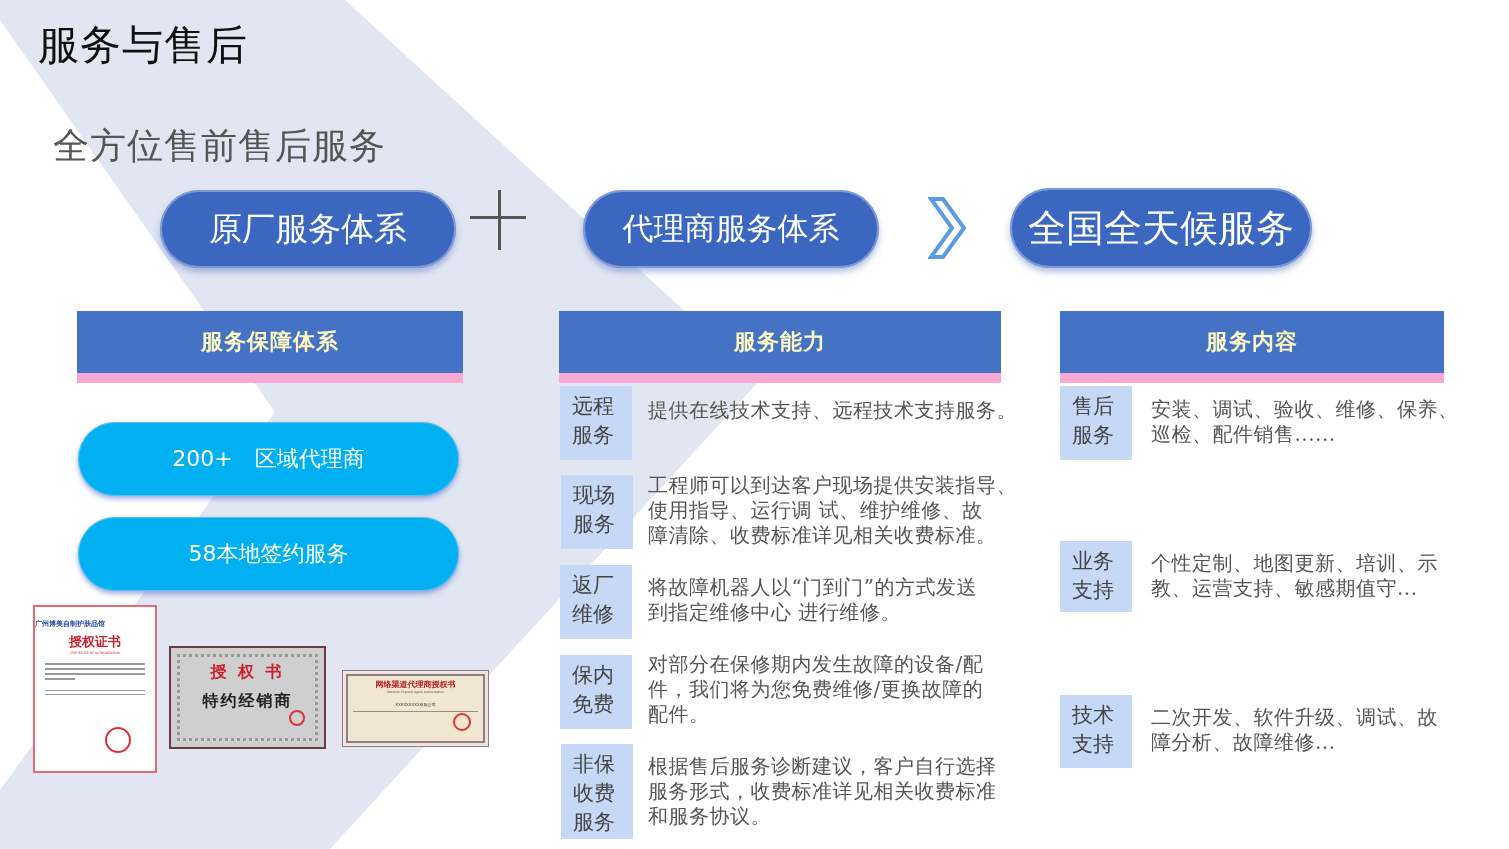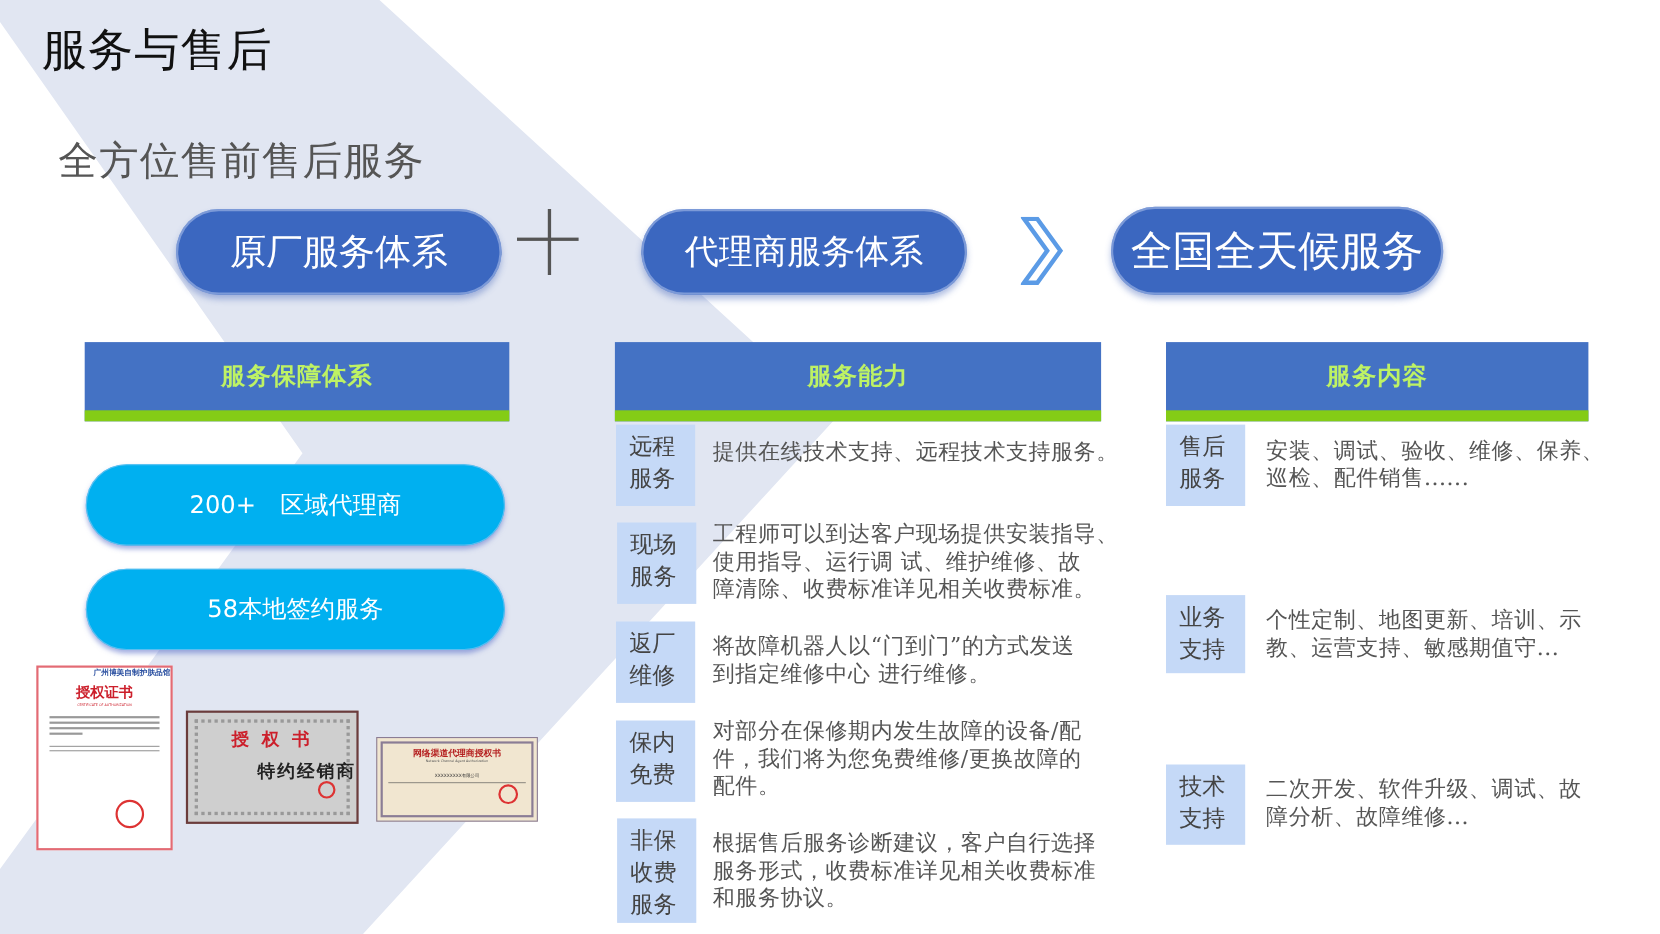--- a/index.html
+++ b/index.html
@@ -31,22 +31,22 @@
 
   .plus-icon { left: 470px; top: 190px; width: 58px; height: 60px; z-index: 2; }
   .plus-icon::before, .plus-icon::after { content: ""; position: absolute; background: #555555; }
   .plus-icon::before { left: 28px; top: 0; width: 3px; height: 60px; }
   .plus-icon::after { left: 0; top: 26px; width: 56px; height: 3px; }
 
   .arrow-icon { left: 928px; top: 197px; width: 40px; height: 62px; z-index: 2; }
 
   .col-header {
     position: absolute; z-index: 2; height: 72px; background: #4472c4;
-    color: #bef264; font-weight: bold; font-size: 22px; display: flex; align-items: center; justify-content: center;
-    border-bottom: 10px solid #84cc16;
+    color: #fef9c3; font-weight: bold; font-size: 22px; display: flex; align-items: center; justify-content: center;
+    border-bottom: 10px solid #f9a8d4;
   }
   .col-header span { letter-spacing: 1px; }
   .h1 { left: 77px; top: 311px; width: 386px; }
   .h2 { left: 559px; top: 311px; width: 442px; }
   .h3 { left: 1060px; top: 311px; width: 384px; }
 
   .cyan-pill {
     position: absolute; z-index: 2; left: 78px; width: 381px; height: 74px; border-radius: 37px;
     background: #00b0f0; color: #ffffff; font-size: 22px; display: flex; align-items: center; justify-content: center;
     box-shadow: 0 3px 5px rgba(90,110,200,0.55), inset 0 0 0 1px rgba(150,200,240,0.6);
@@ -108,35 +108,35 @@
 </div>
 
 <div class="cyan-pill cp1">
   <span style="white-space:pre;">200+　区域代理商</span>
 </div>
 <div class="cyan-pill cp2">
   <span>58本地签约服务</span>
 </div>
 
 <div class="cert cert-1">
-  <div style="text-align:right;font-size:7px;color:#2a4fa0;margin-top:0;font-weight:bold;">广州博美自制护肤品馆</div>
+  <div style="text-align:left;font-size:7px;color:#2a4fa0;margin-top:12px;font-weight:bold;">广州博美自制护肤品馆</div>
   <div class="cert-title" style="font-size:13px;margin-top:4px;">授权证书</div>
   <div style="text-align:center;font-size:3px;color:#cc1f2b;">CERTIFICATE OF AUTHORIZATION</div>
   <div class="cert-line" style="margin-top:8px;"></div>
   <div class="cert-line"></div>
   <div class="cert-line"></div>
   <div class="cert-line" style="width:30px;"></div>
   <div class="cert-line" style="margin-top:10px;height:1px;"></div>
   <div class="cert-line" style="height:1px;"></div>
   <div class="seal" style="left:70px;top:120px;width:26px;height:26px;"></div>
 </div>
 <div class="cert cert-2">
   <div style="position:absolute;inset:6px;border:3px dotted #999;"></div>
   <div class="cert-title" style="font-size:16px;margin-top:14px;letter-spacing:3px;">授 权 书</div>
-  <div style="text-align:right;font-size:16px;font-weight:bold;color:#222;margin-top:8px;font-family:'DejaVu Serif',serif;letter-spacing:2px;">特约经销商</div>
+  <div style="text-align:center;font-size:16px;font-weight:bold;color:#222;margin-top:8px;font-family:'DejaVu Serif',serif;letter-spacing:2px;">特约经销商</div>
   <div class="seal" style="left:118px;top:62px;width:16px;height:16px;"></div>
 </div>
 <div class="cert cert-3">
   <div style="position:absolute;inset:3px;border:2px solid #8b7d95;"></div>
   <div class="cert-title" style="font-size:8px;margin-top:8px;color:#b52020;">网络渠道代理商授权书</div>
   <div style="text-align:center;font-size:3px;color:#555;">Network Channel Agent Authorization</div>
   <div style="text-align:center;font-size:4px;color:#333;margin-top:8px;">XXXXXXXXX有限公司</div>
   <div class="cert-line" style="height:1px;margin-top:4px;"></div>
   <div class="seal" style="left:110px;top:42px;width:18px;height:18px;"></div>
 </div>

